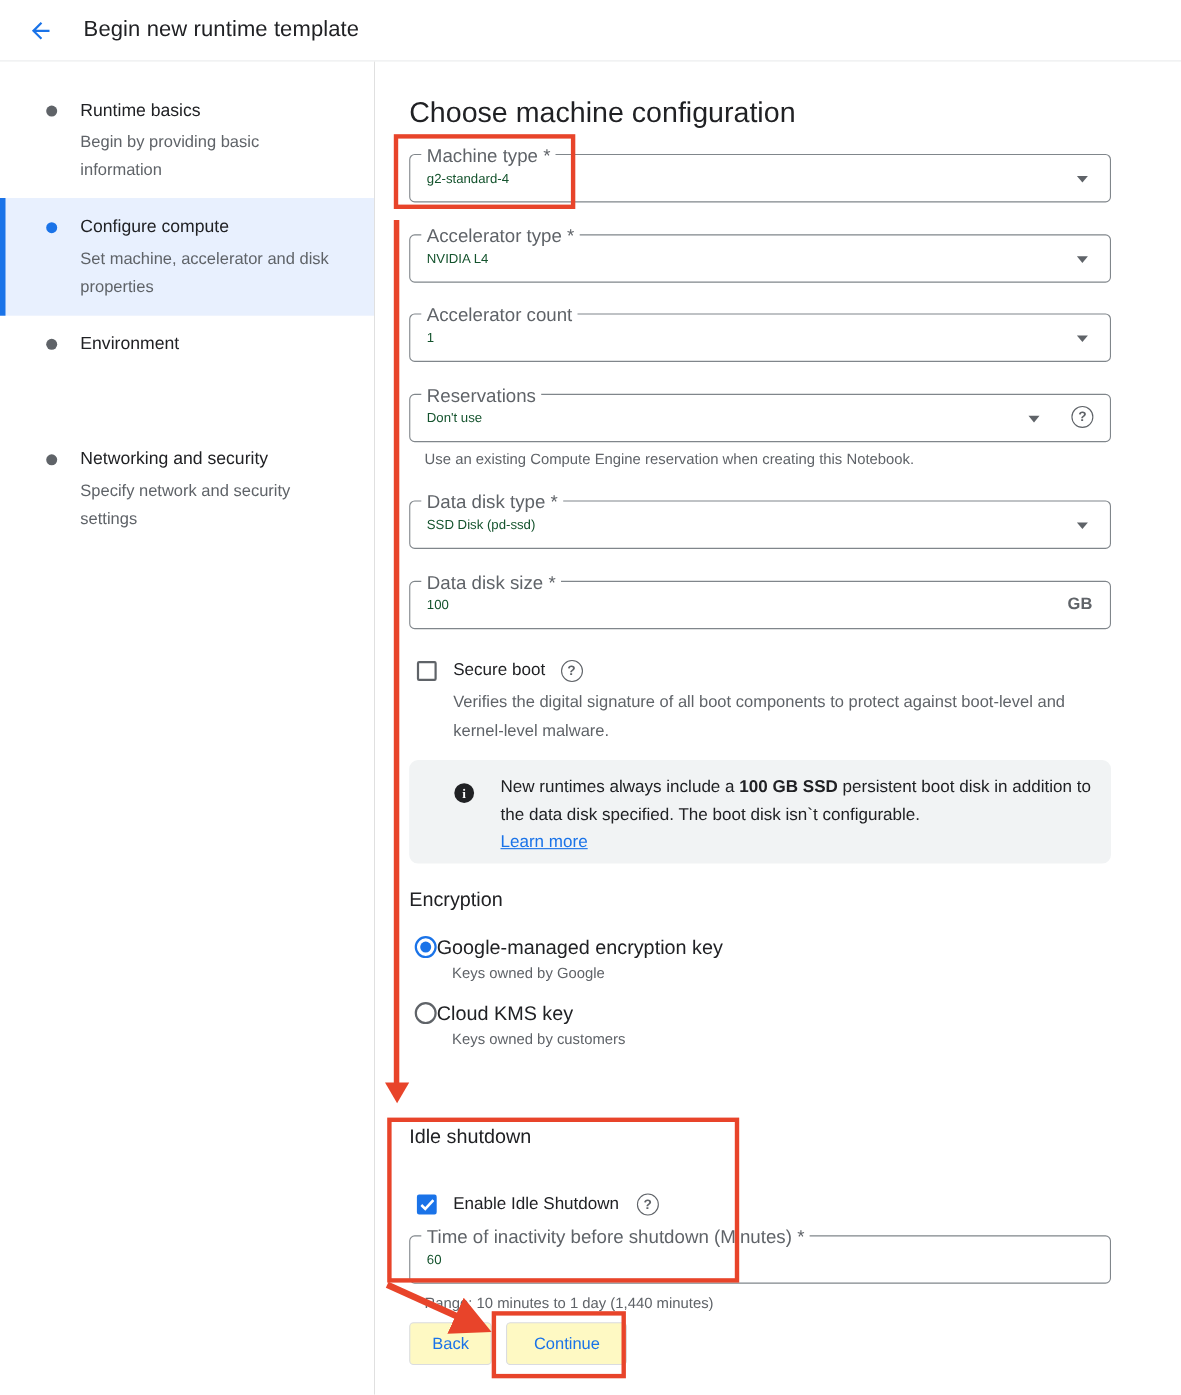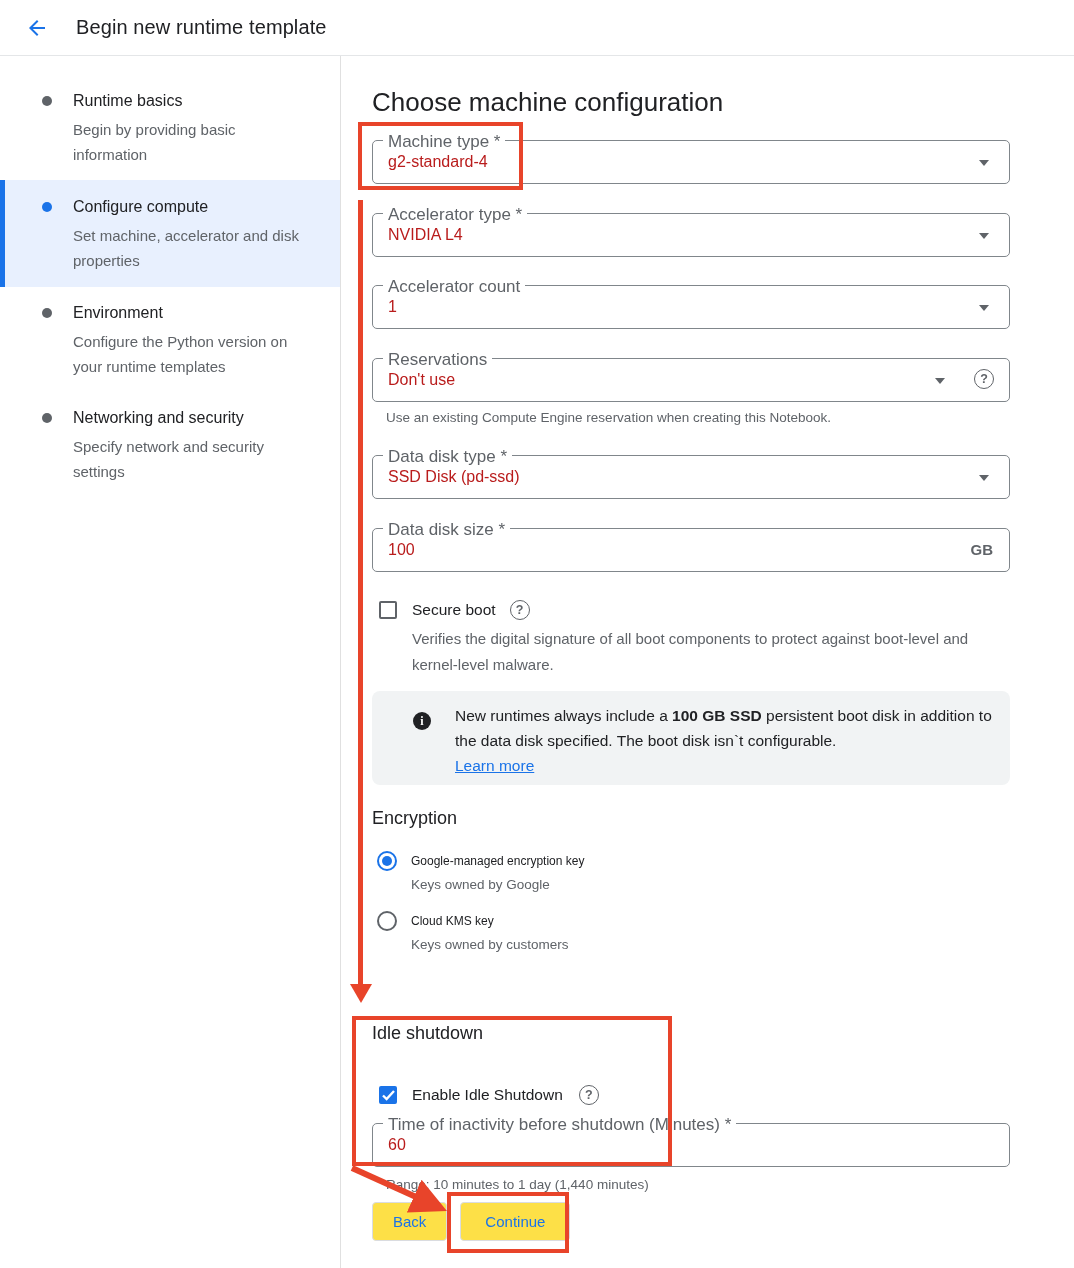--- a/index.html
+++ b/index.html
@@ -25,21 +25,21 @@
   .bullet { width:10px; height:10px; border-radius:50%; background:#5f6368; margin:8px 21px 0 42px; flex-shrink:0; }
   .step.active .bullet { background:#1a73e8; }
   .step-title { font-size:16px; line-height:25px; color:#202124; }
   .step-desc { font-size:15px; line-height:25px; color:#5f6368; margin-top:4px; width:232px; }
 
   
   .page-heading { position:absolute; left:31px; top:31px; font-size:26px; font-weight:400; color:#202124; }
 
   .tf { position:absolute; left:31px; width:638px; height:44px; border:1px solid #80868b; border-radius:5px; background:#fff; cursor:pointer; }
   .tf-label { position:absolute; top:-9px; left:10px; background:#fff; padding:0 5px; font-size:17px; color:#5f6368; white-space:nowrap; }
-  .tf-value { position:absolute; left:15px; top:0; line-height:42px; font-size:16px; color:#b91c1c; }
+  .tf-value { position:absolute; left:15px; top:0; line-height:42px; font-size:12px; color:#14532d; }
   .caret { position:absolute; right:20px; top:19px; width:0; height:0;
            border-left:5px solid transparent; border-right:5px solid transparent; border-top:6px solid #5f6368; }
   .caret.inset { right:64px; }
   .suffix { position:absolute; right:16px; top:0; line-height:42px; font-size:15px; color:#5f6368;font-weight:bold; }
 
   .help-icon { width:20px; height:20px; border:1.6px solid #5f6368; border-radius:50%;
                color:#5f6368; font-size:12.5px; font-weight:bold; display:inline-flex;
                align-items:center; justify-content:center; flex-shrink:0; cursor:pointer; background:#fff; }
   .help-in-field { position:absolute; right:15px; top:10px; }
 
@@ -61,26 +61,26 @@
   .info-link { color:#1a73e8; text-decoration:underline; cursor:pointer; }
 
   
   .section-heading { position:absolute; left:31px; font-size:18px; font-weight:500; color:#202124; }
 
   
   .radio-row { position:absolute; left:36px; display:flex; }
   .radio { width:20px; height:20px; border-radius:50%; flex-shrink:0; cursor:pointer; border:2px solid #5f6368; background:#fff; }
   .radio.selected { border-color:#1a73e8; display:flex; align-items:center; justify-content:center; }
   .radio-dot { width:10px; height:10px; border-radius:50%; background:#1a73e8; }
-  .radio-label { font-size:12px; color:#202124; margin-left:14px; line-height:20px; }
+  .radio-label { font-size:18px; color:#202124; margin-left:0; line-height:20px; }
   .radio-desc { font-size:13.5px; color:#5f6368; margin-left:14px; margin-top:6px; }
 
   
   .btn-row { position:absolute; left:31px; top:1146px; display:flex; }
-  .btn { height:39px; background:#fde047; border:1px solid #dadce0; border-radius:4px;
+  .btn { height:39px; background:#fef9c3; border:1px solid #dadce0; border-radius:4px;
          color:#1a73e8; font-size:15px; font-weight:500; font-family:"Liberation Sans", sans-serif;
          cursor:pointer; padding:0 20px; }
   .btn + .btn { margin-left:13px; }
 
   
   .annotations { position:absolute; inset:0; pointer-events:none; z-index:20; }
   .ann-rect { position:absolute; border:4px solid #e8442a; }
   .ann-vline { position:absolute; left:358px; top:200px; width:5px; height:785px; background:#e8442a; }
   .ann-vhead { position:absolute; left:350px; top:984px; width:0; height:0;
                border-left:11px solid transparent; border-right:11px solid transparent; border-top:19px solid #e8442a; }
@@ -113,21 +113,20 @@
       <div>
         <div class="step-title">Runtime basics</div>
         <div class="step-desc">Begin by providing basic information</div>
       </div>
     </div>
 
     <div class="step" style="top:230px;">
       <div class="bullet"></div>
       <div>
         <div class="step-title">Environment</div>
-        <div class="step-desc">Configure the Python version on your runtime templates</div>
       </div>
     </div>
 
     <div class="step" style="top:335px;">
       <div class="bullet"></div>
       <div>
         <div class="step-title">Networking and security</div>
         <div class="step-desc">Specify network and security settings</div>
       </div>
     </div>

